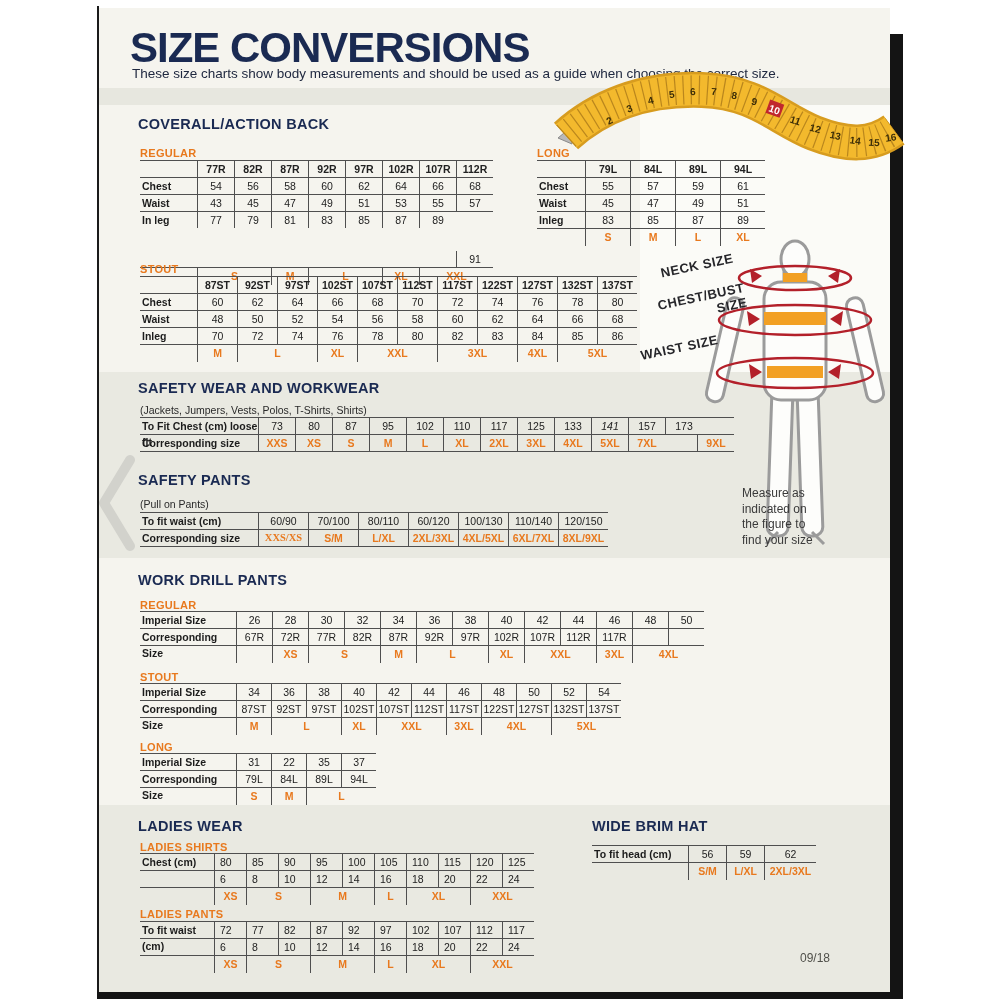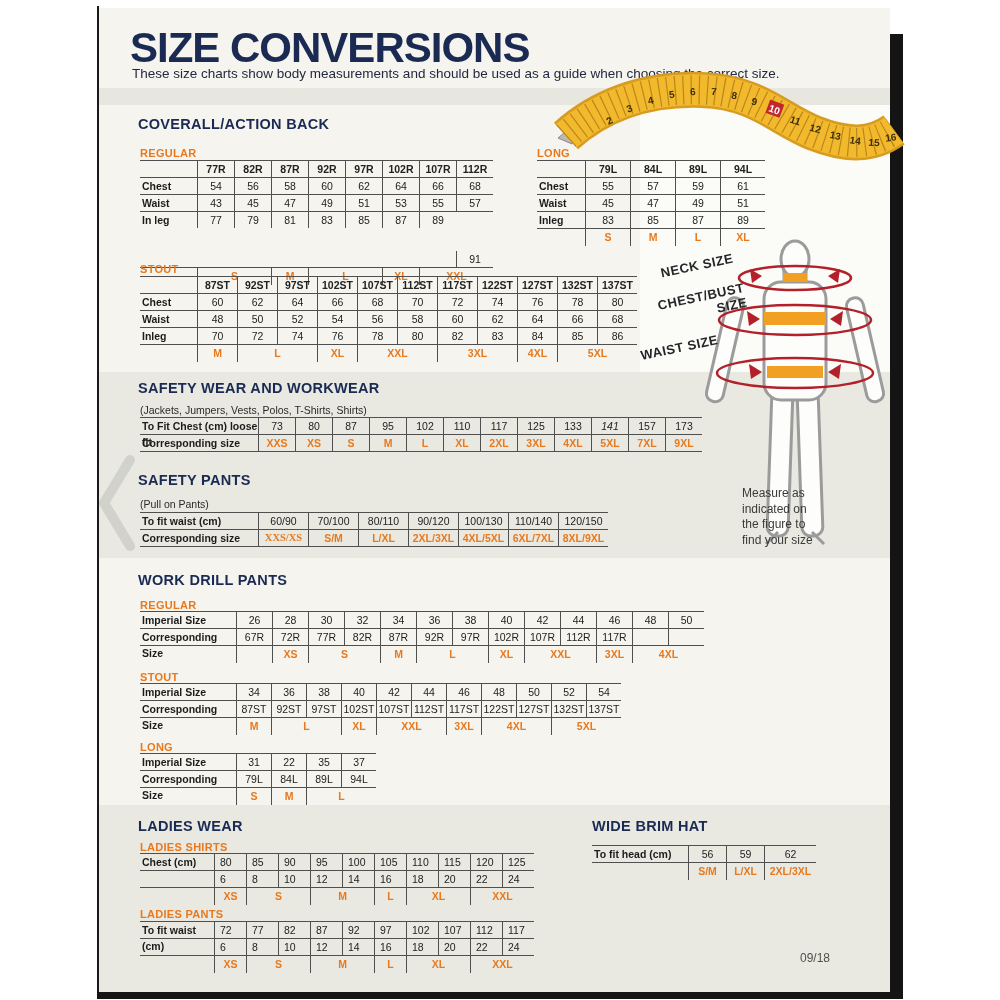--- a/index.html
+++ b/index.html
@@ -273,33 +273,33 @@
         <div class="t-cell org" style="width: 37px;">XS</div>
         <div class="t-cell org" style="width: 37px;">S</div>
         <div class="t-cell org" style="width: 37px;">M</div>
         <div class="t-cell org" style="width: 37px;">L</div>
         <div class="t-cell org" style="width: 37px;">XL</div>
         <div class="t-cell org" style="width: 37px;">2XL</div>
         <div class="t-cell org" style="width: 37px;">3XL</div>
         <div class="t-cell org" style="width: 37px;">4XL</div>
         <div class="t-cell org" style="width: 37px;">5XL</div>
         <div class="t-cell org" style="width: 37px;">7XL</div>
-        <div class="t-cell org" style="width: 37px;">9XL</div>
+        <div class="t-cell org" style="width: 37px; margin-left: 32px;">9XL</div>
       </div>
     </div>
 
   <div class="abs sec" style="left:138px; top:472px;">SAFETY PANTS</div>
   <div class="abs note" style="left:140px; top:498px;">(Pull on Pants)</div>
   <div class="table" style="left:140px; top:512px;">
       <div class="t-row">
         <div class="t-lab" style="width: 118px;">To fit waist (cm)</div>
         <div class="t-cell" style="width: 50px;">60/90</div>
         <div class="t-cell" style="width: 50px;">70/100</div>
         <div class="t-cell" style="width: 50px;">80/110</div>
-        <div class="t-cell" style="width: 50px;">90/120</div>
+        <div class="t-cell" style="width: 50px;">60/120</div>
         <div class="t-cell" style="width: 50px;">100/130</div>
         <div class="t-cell" style="width: 50px;">110/140</div>
         <div class="t-cell" style="width: 50px;">120/150</div>
       </div>
       <div class="t-row last">
         <div class="t-lab" style="width: 118px;">Corresponding size</div>
         <div class="t-cell org" style="width: 50px; font-family: Liberation Serif, serif;">XXS/XS</div>
         <div class="t-cell org" style="width: 50px;">S/M</div>
         <div class="t-cell org" style="width: 50px;">L/XL</div>
         <div class="t-cell org" style="width: 50px;">2XL/3XL</div>

